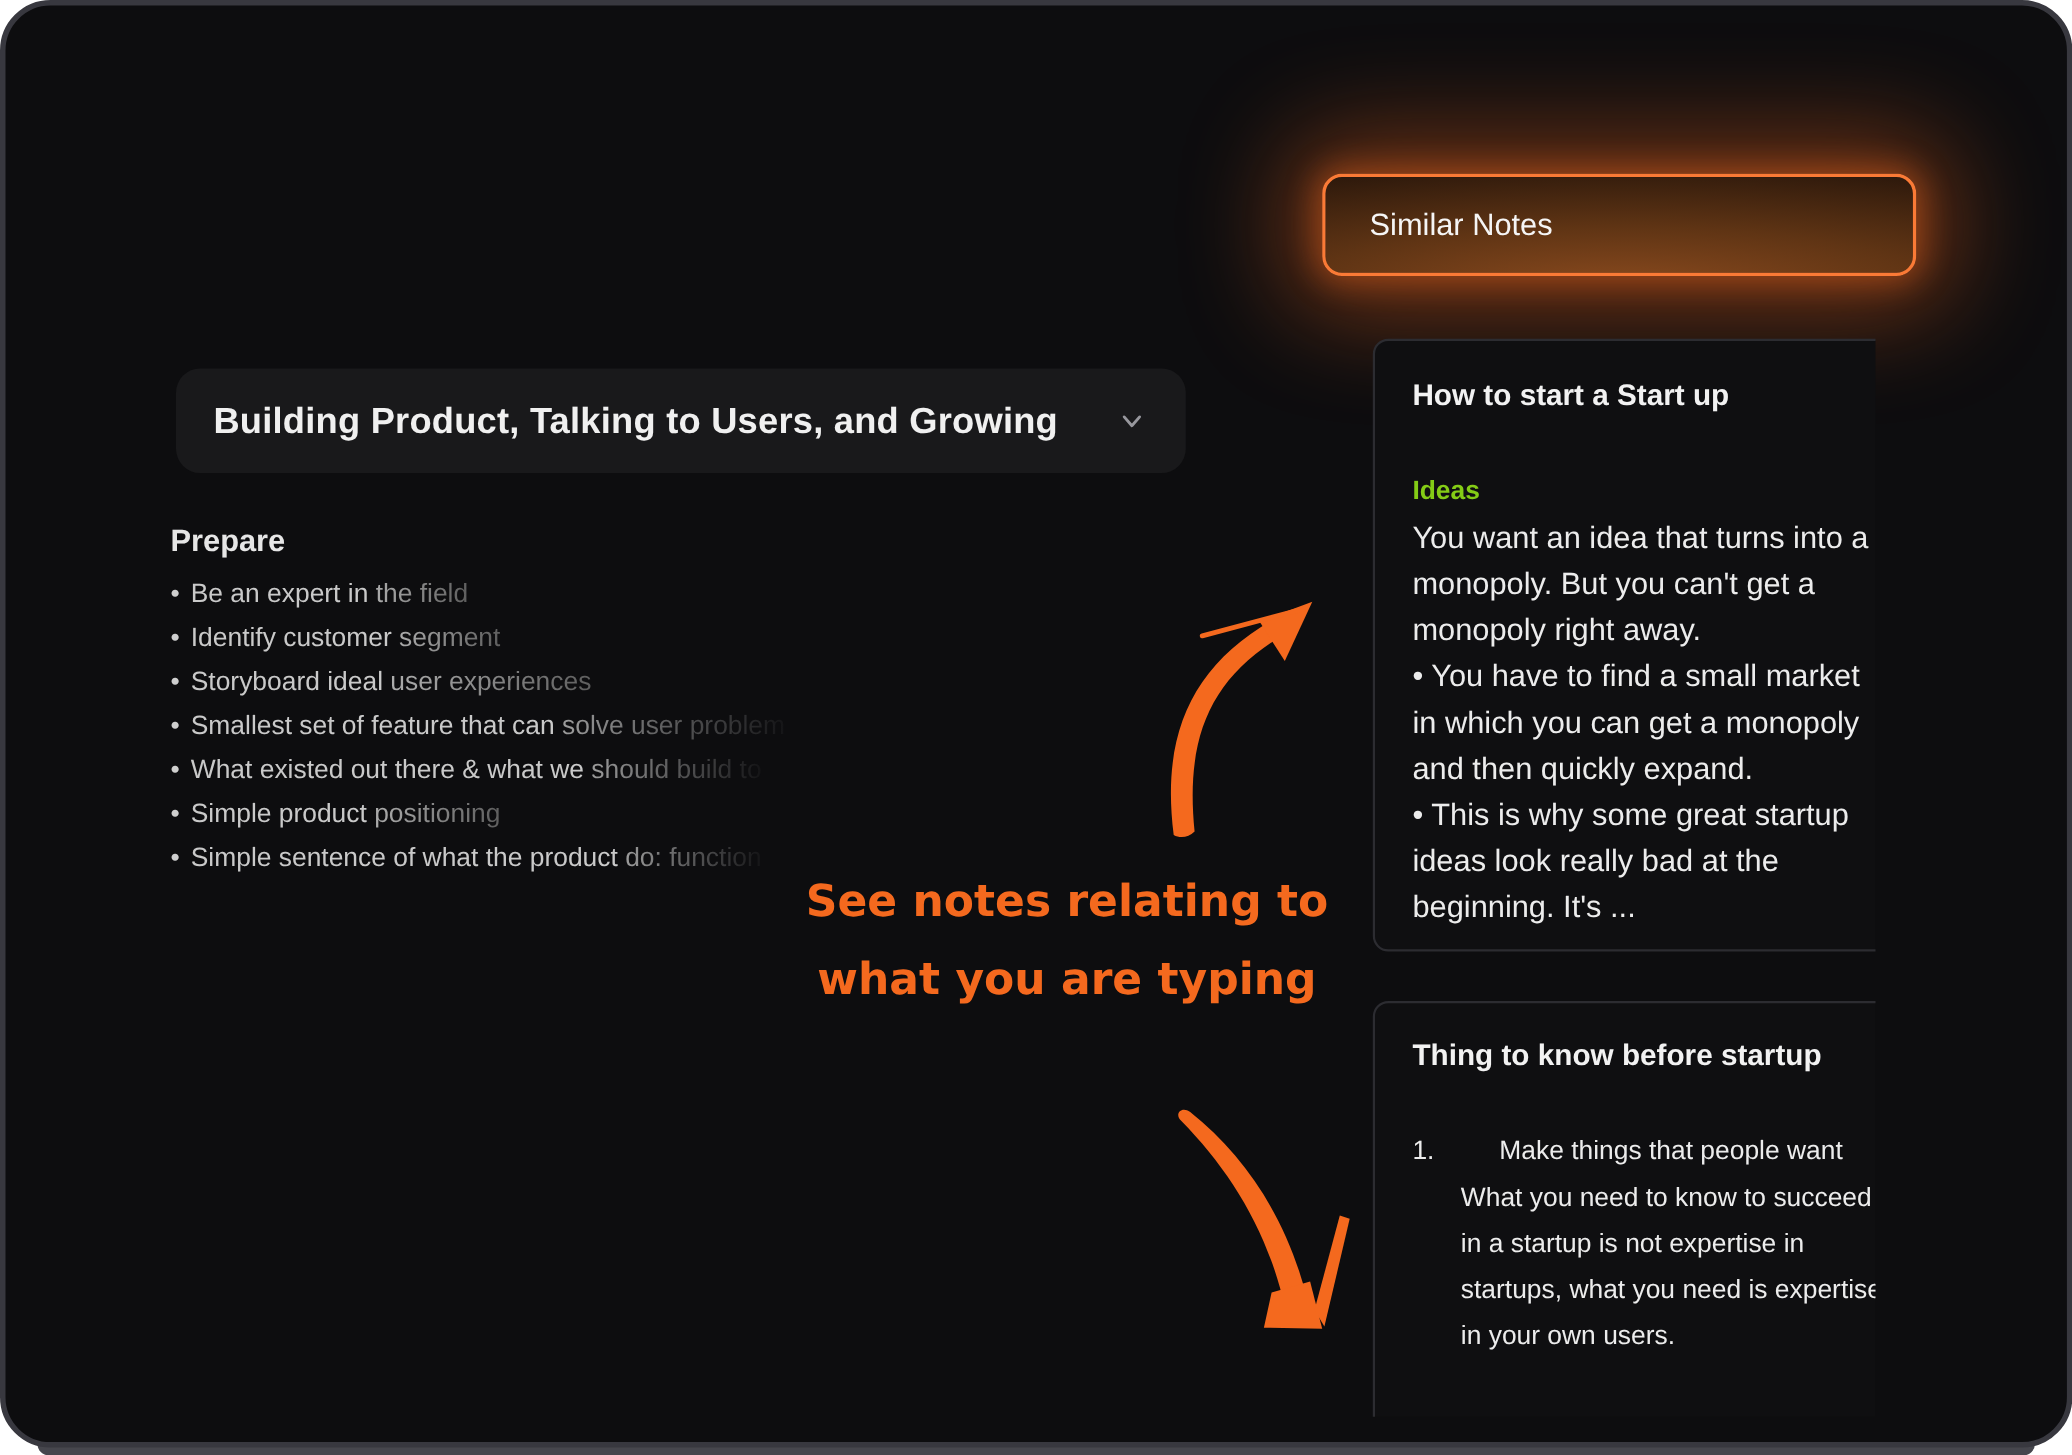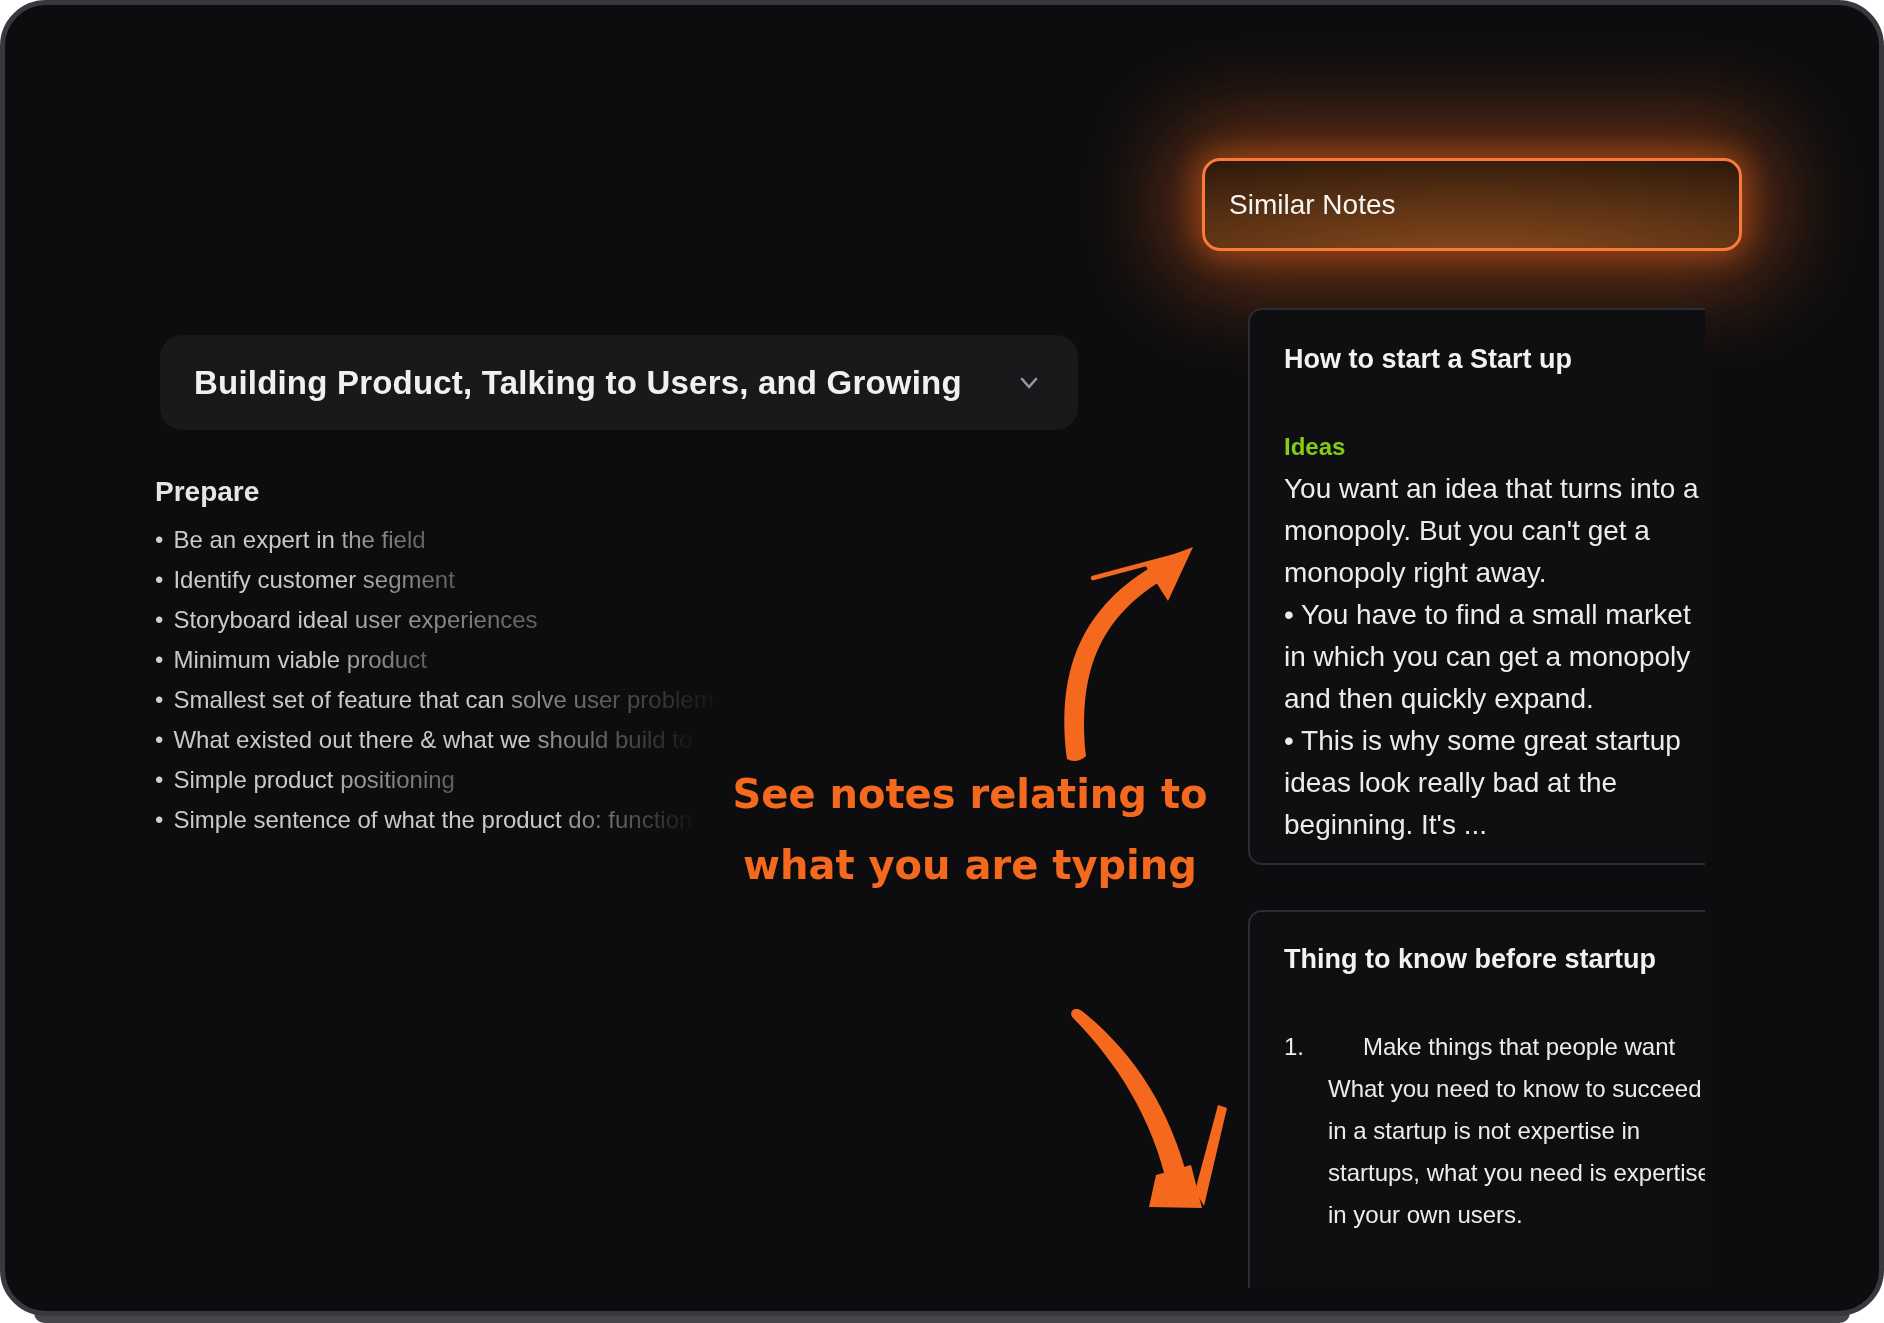--- a/index.html
+++ b/index.html
@@ -19,39 +19,39 @@
   .doc li{line-height:40px;white-space:nowrap;}
   .doc .mark{color:#cfcfcf;margin-right:10px;}
   .bright{color:#c9c9c9;}
   .tail{color:#8a8a8a;}
   @supports ((-webkit-background-clip: text) or (background-clip: text)){
     .tail{background-image:linear-gradient(90deg,#b0b0b0,#5e5e5e);-webkit-background-clip:text;background-clip:text;color:transparent;}
     .tail.heavy{background-image:linear-gradient(90deg,#a2a2a2,#141416);}
   }
 
   
-  .sim-header{position:absolute;left:1197px;top:153px;width:540px;height:93px;box-sizing:border-box;border:3px solid #fa7a36;border-radius:18px;display:flex;align-items:center;padding:0 24px;cursor:pointer;
+  .sim-header{position:absolute;left:1197px;top:153px;width:540px;height:93px;box-sizing:border-box;border:3px solid #fa7a36;border-radius:18px;display:flex;align-items:center;padding:0 40px;cursor:pointer;
     background:radial-gradient(130% 160% at 50% 115%, #8f4d20 0%, #60351500 0%), radial-gradient(ellipse 130% 150% at 50% 115%, #8a4a1e 0%, #5f3414 42%, #2a170b 88%, #201207 100%);
     box-shadow:0 0 95px 32px rgba(244,105,30,.45), 0 0 28px 6px rgba(244,105,30,.40);}
   .sim-header .lbl{font-size:28px;font-weight:500;color:#f5f5f5;}
 
   .notes-col{position:absolute;left:1239px;top:299px;width:461px;height:984px;overflow:hidden;}
   .card{position:absolute;left:4px;width:500px;box-sizing:border-box;background:#0f0f11;border:2px solid #2c2c31;border-radius:14px;cursor:pointer;}
   .card1{top:4px;height:557px;padding:32px 34px;overflow:hidden;}
   .card2{top:606px;height:700px;padding:30px 34px;}
   .card .c-title{font-size:27px;font-weight:700;color:#f2f2f2;line-height:34px;margin:0 0 50px 0;}
   .card .c-sub{font-size:24px;font-weight:700;color:#84cc16;line-height:42px;margin:0;}
   .card p{margin:0;font-size:28px;color:#ececec;line-height:42px;}
   .olrow{display:flex;font-size:24px;color:#ececec;line-height:42px;}
   .olrow .num{flex:0 0 44px;}
   .olrow .itm .t1{display:block;margin-left:35px;}
   .olrow .itm .t2{display:block;}
 
   
-  .annot{position:absolute;left:620px;top:754px;width:690px;text-align:center;font-family:"DejaVu Sans",sans-serif;font-weight:700;font-size:40px;line-height:71px;color:#f4691e;z-index:6;pointer-events:none;}
+  .annot{position:absolute;left:620px;top:780px;width:690px;text-align:center;font-family:"DejaVu Sans",sans-serif;font-weight:700;font-size:40px;line-height:71px;color:#f4691e;z-index:6;pointer-events:none;}
   .arrows{position:absolute;left:0;top:0;width:1884px;height:1323px;z-index:5;pointer-events:none;}
 </style>
 </head>
 <body>
 
 <div class="stage">
   <div class="desk-strip"></div>
 
   <div class="window">
 
@@ -64,21 +64,20 @@
 
     <div class="doc">
       <h3>Prepare</h3>
       <ul>
         <li><span class="mark">•</span><span class="bright">Be an expert in</span><span class="tail"> the field</span></li>
         <li><span class="mark">•</span><span class="bright">Identify customer</span><span class="tail"> segment</span></li>
         <li><span class="mark">•</span><span class="bright">Storyboard ideal</span><span class="tail"> user experiences</span></li>
       </ul>
 
       <ul>
-        <li><span class="mark">•</span><span class="bright">Minimum viable</span><span class="tail"> product</span></li>
         <li><span class="mark">•</span><span class="bright">Smallest set of feature that can</span><span class="tail heavy"> solve user problem</span></li>
         <li><span class="mark">•</span><span class="bright">What existed out there &amp; what we</span><span class="tail heavy"> should build to</span></li>
         <li><span class="mark">•</span><span class="bright">Simple product</span><span class="tail"> positioning</span></li>
         <li><span class="mark">•</span><span class="bright">Simple sentence of what the product</span><span class="tail heavy"> do: function</span></li>
       </ul>
     </div>
 
     <div class="sim-header">
       <span class="lbl">Similar Notes</span>
     </div>

